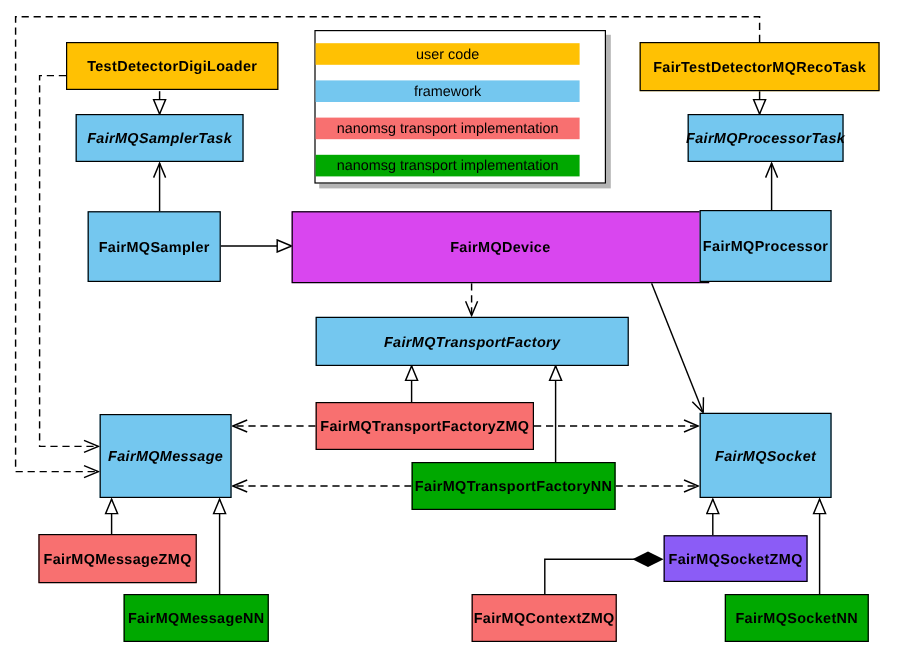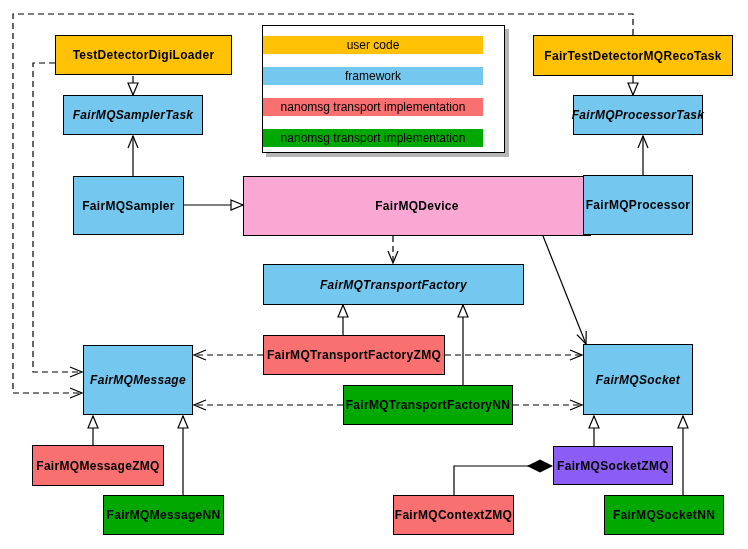--- a/index.html
+++ b/index.html
@@ -105,21 +105,21 @@
   </div>
 
   <div class="node abstract" style="left: 573px; top: 95px; width: 130px; height: 40px; background: rgb(116, 199, 239);">
     <span>FairMQProcessorTask</span>
   </div>
 
   <div class="node" style="left: 73px; top: 176px; width: 111px; height: 59px; background: rgb(116, 199, 239); text-align: right;">
     <span>FairMQSampler</span>
   </div>
 
-  <div class="node" style="left: 243px; top: 176px; width: 348px; height: 60px; background: #f9a8d4;">
+  <div class="node" style="left: 243px; top: 176px; width: 348px; height: 60px; background: #d946ef;">
     <span>FairMQDevice</span>
   </div>
 
   <div class="node" style="left: 583px; top: 175px; width: 110px; height: 60px; background: rgb(116, 199, 239);">
     <span>FairMQProcessor</span>
   </div>
 
   <div class="node abstract" style="left: 263px; top: 264px; width: 261px; height: 41px; background: rgb(116, 199, 239);">
     <span>FairMQTransportFactory</span>
   </div>

